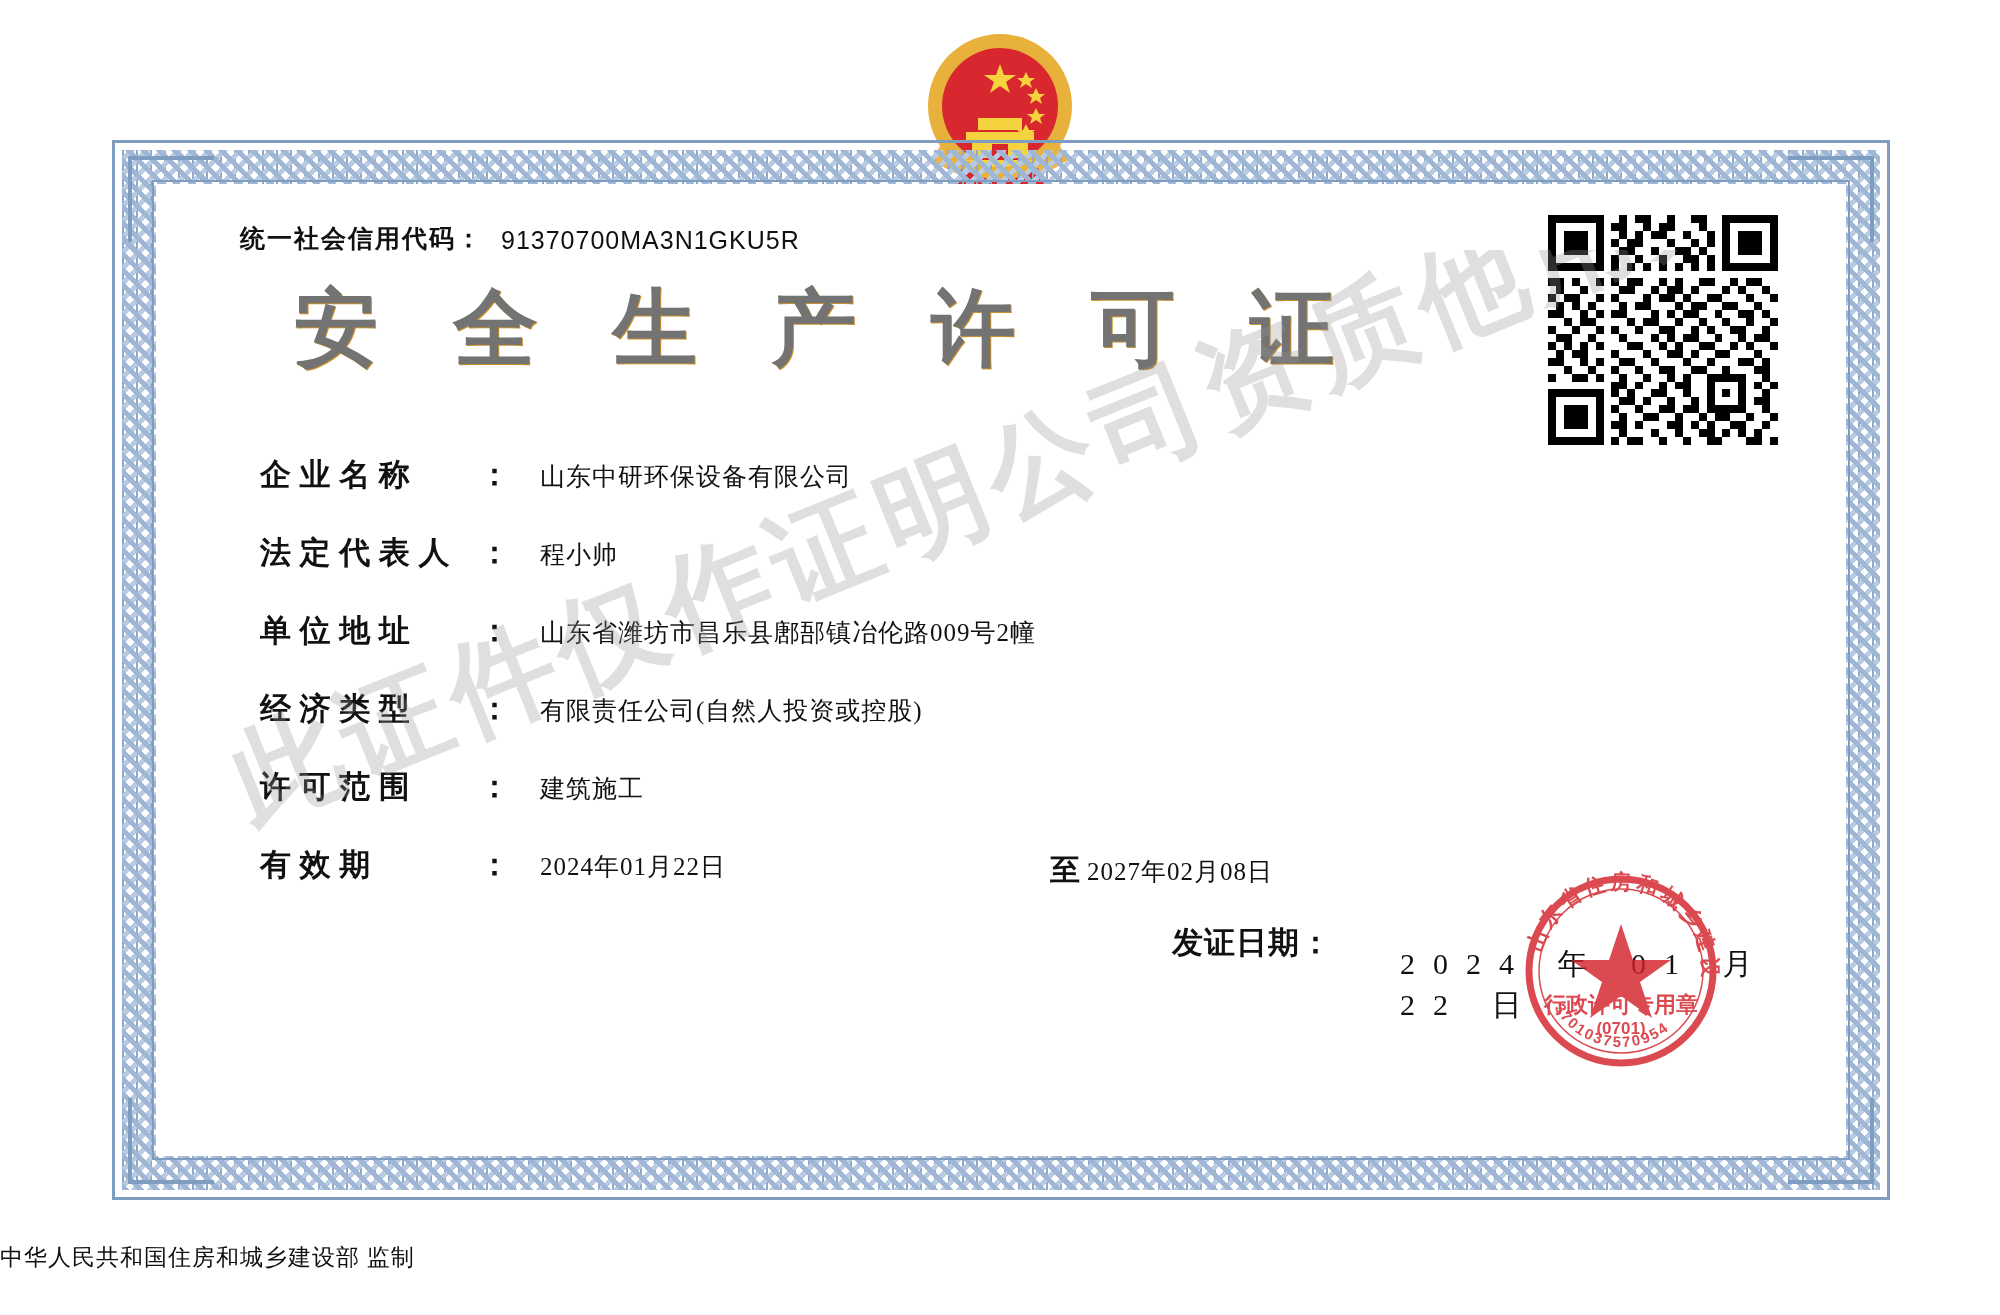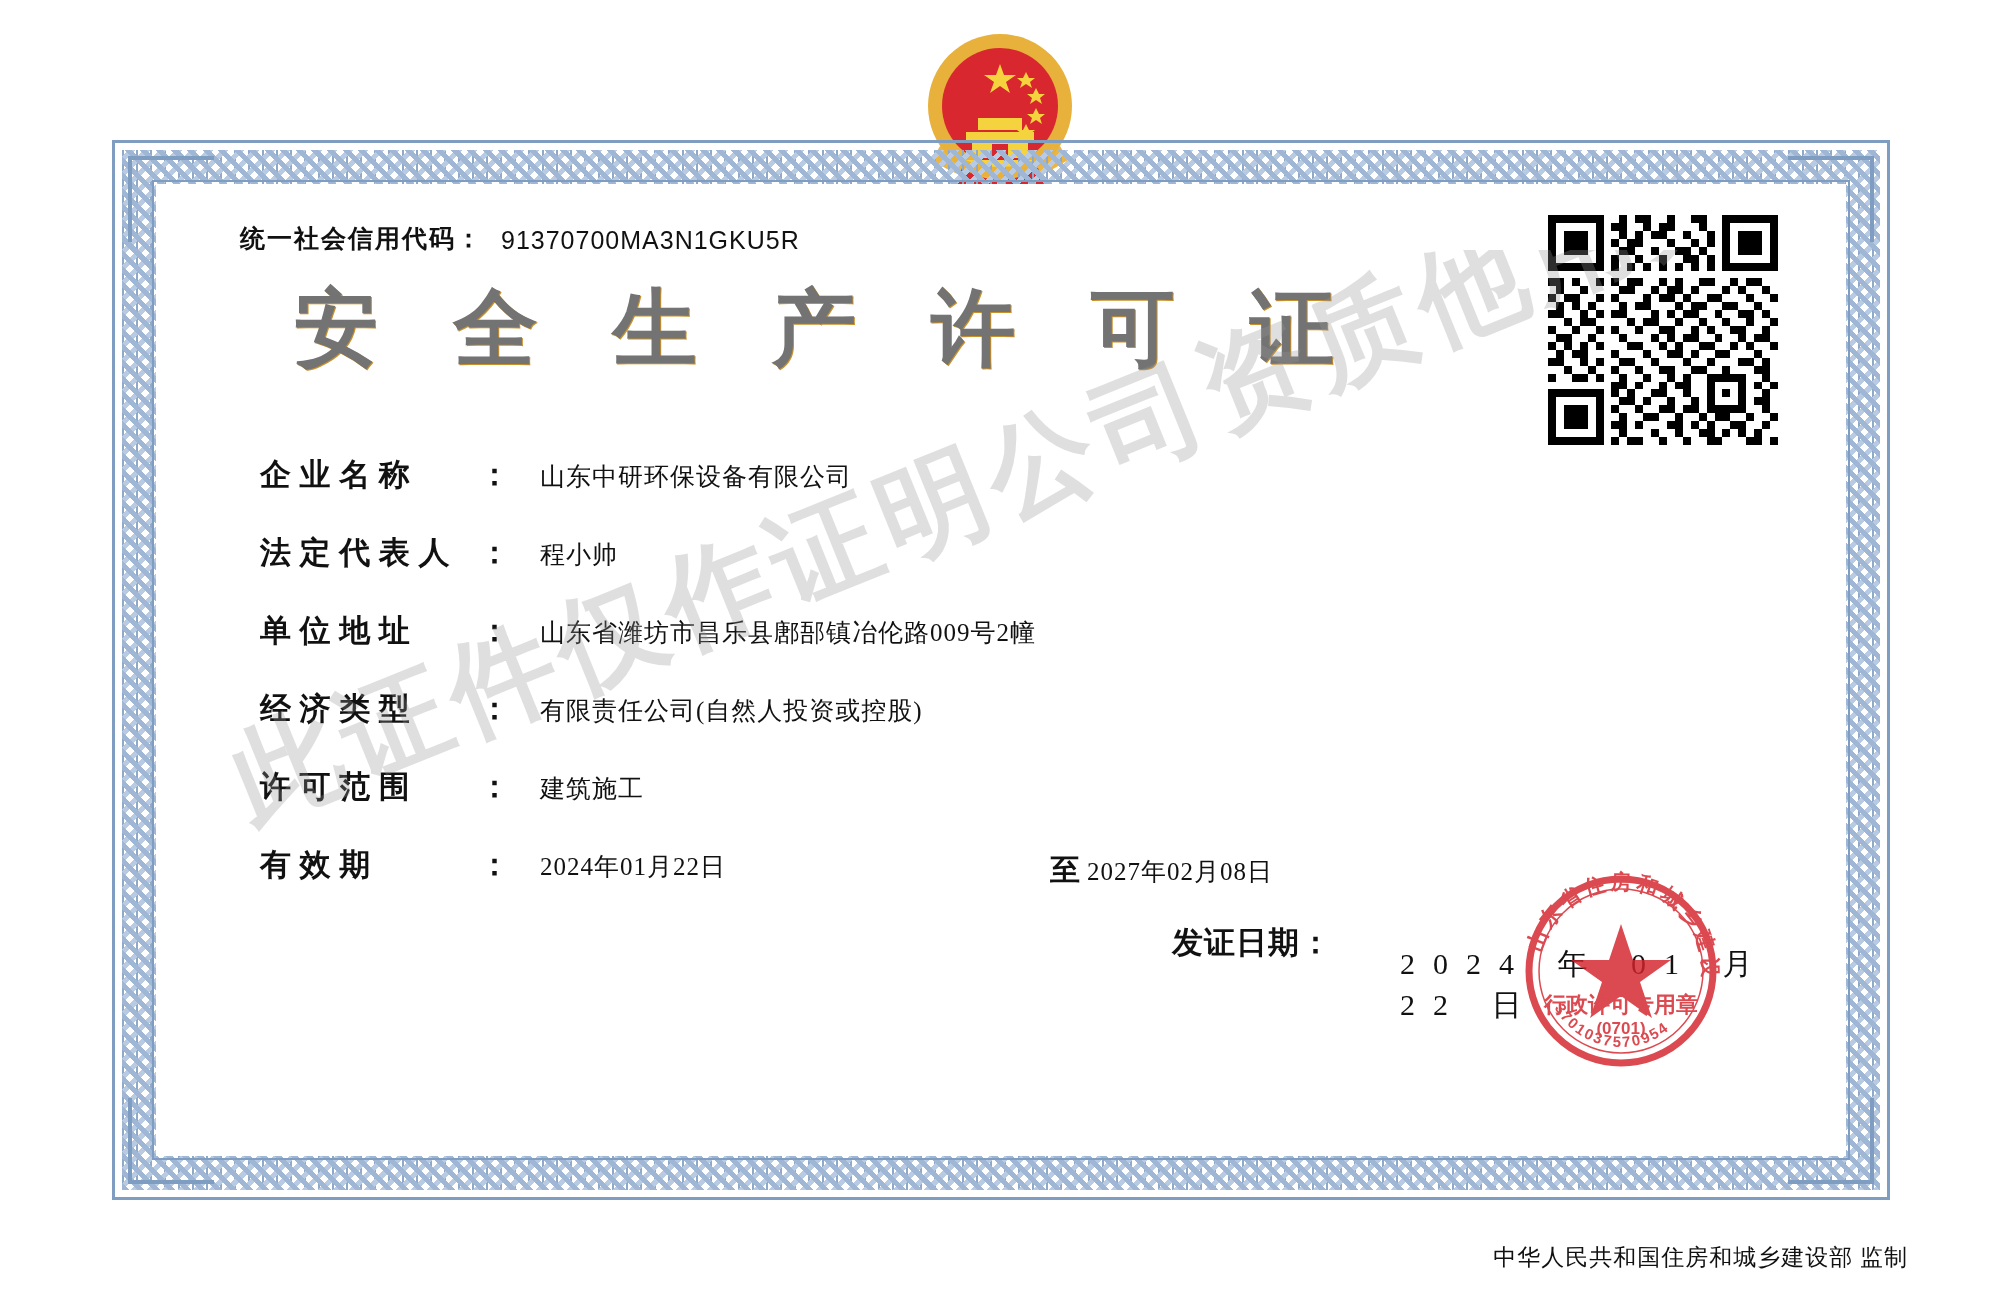--- a/index.html
+++ b/index.html
@@ -271,21 +271,20 @@
     letter-spacing: 8px;
     white-space: nowrap;
     font-family: "Liberation Sans", sans-serif;
   }
 
   .footer {
     position: absolute;
     left: 0;
     top: 1242px;
     width: 1908px;
-    text-align: right;
     font-size: 23px;
     letter-spacing: 1px;
   }
 </style>
 </head>
 <body>
 
 <div class="page">
 
   <div class="emblem">

